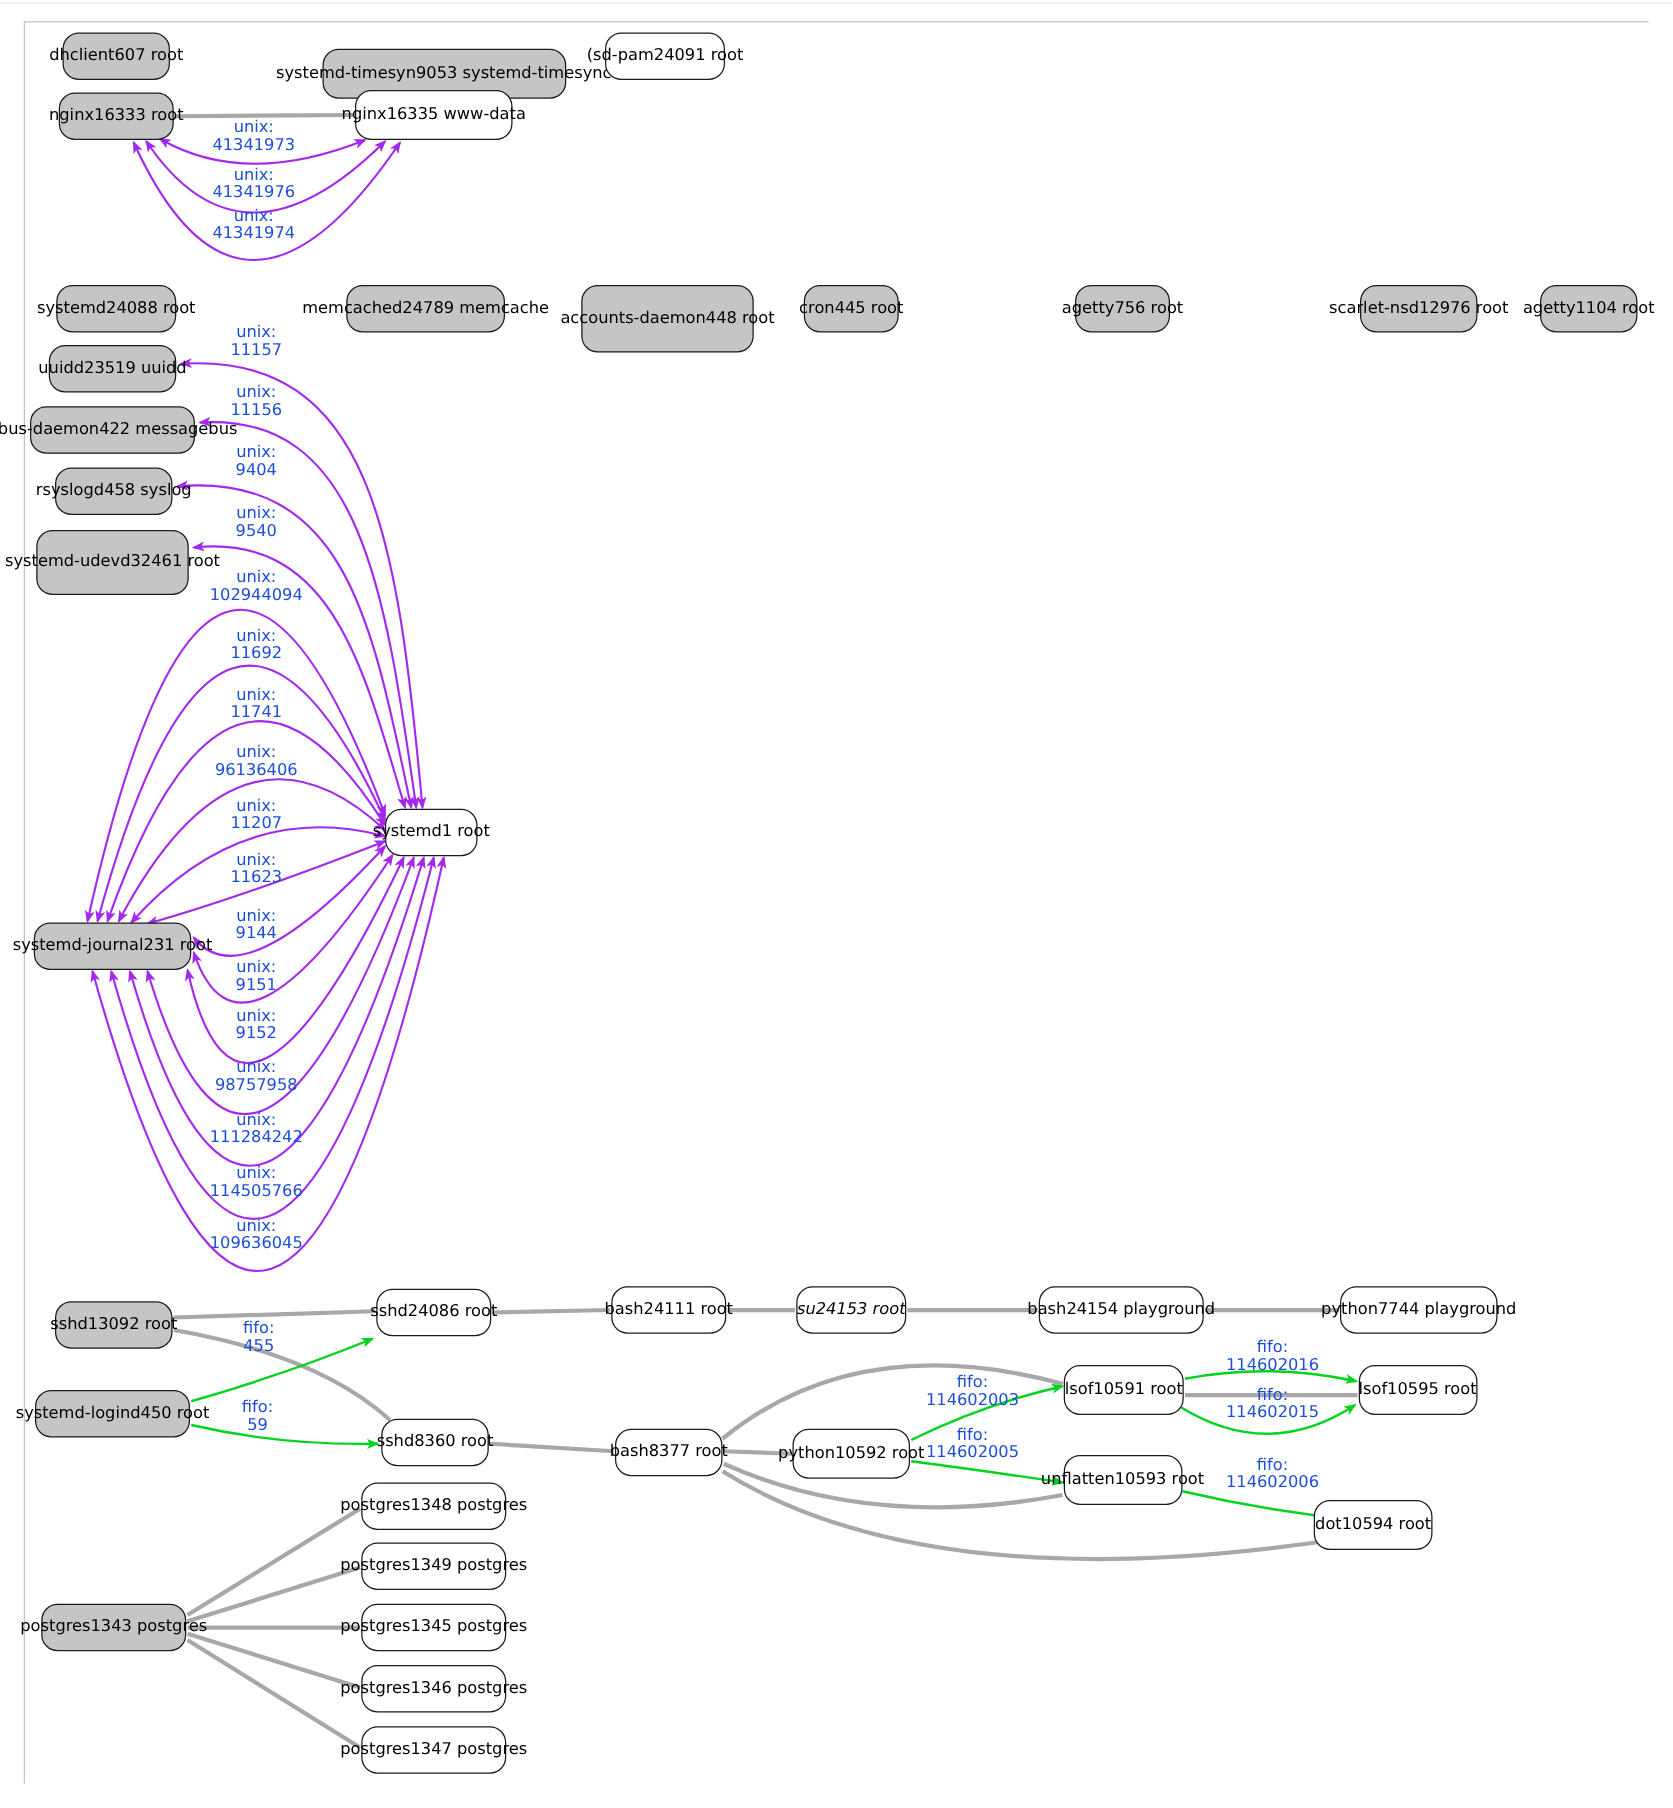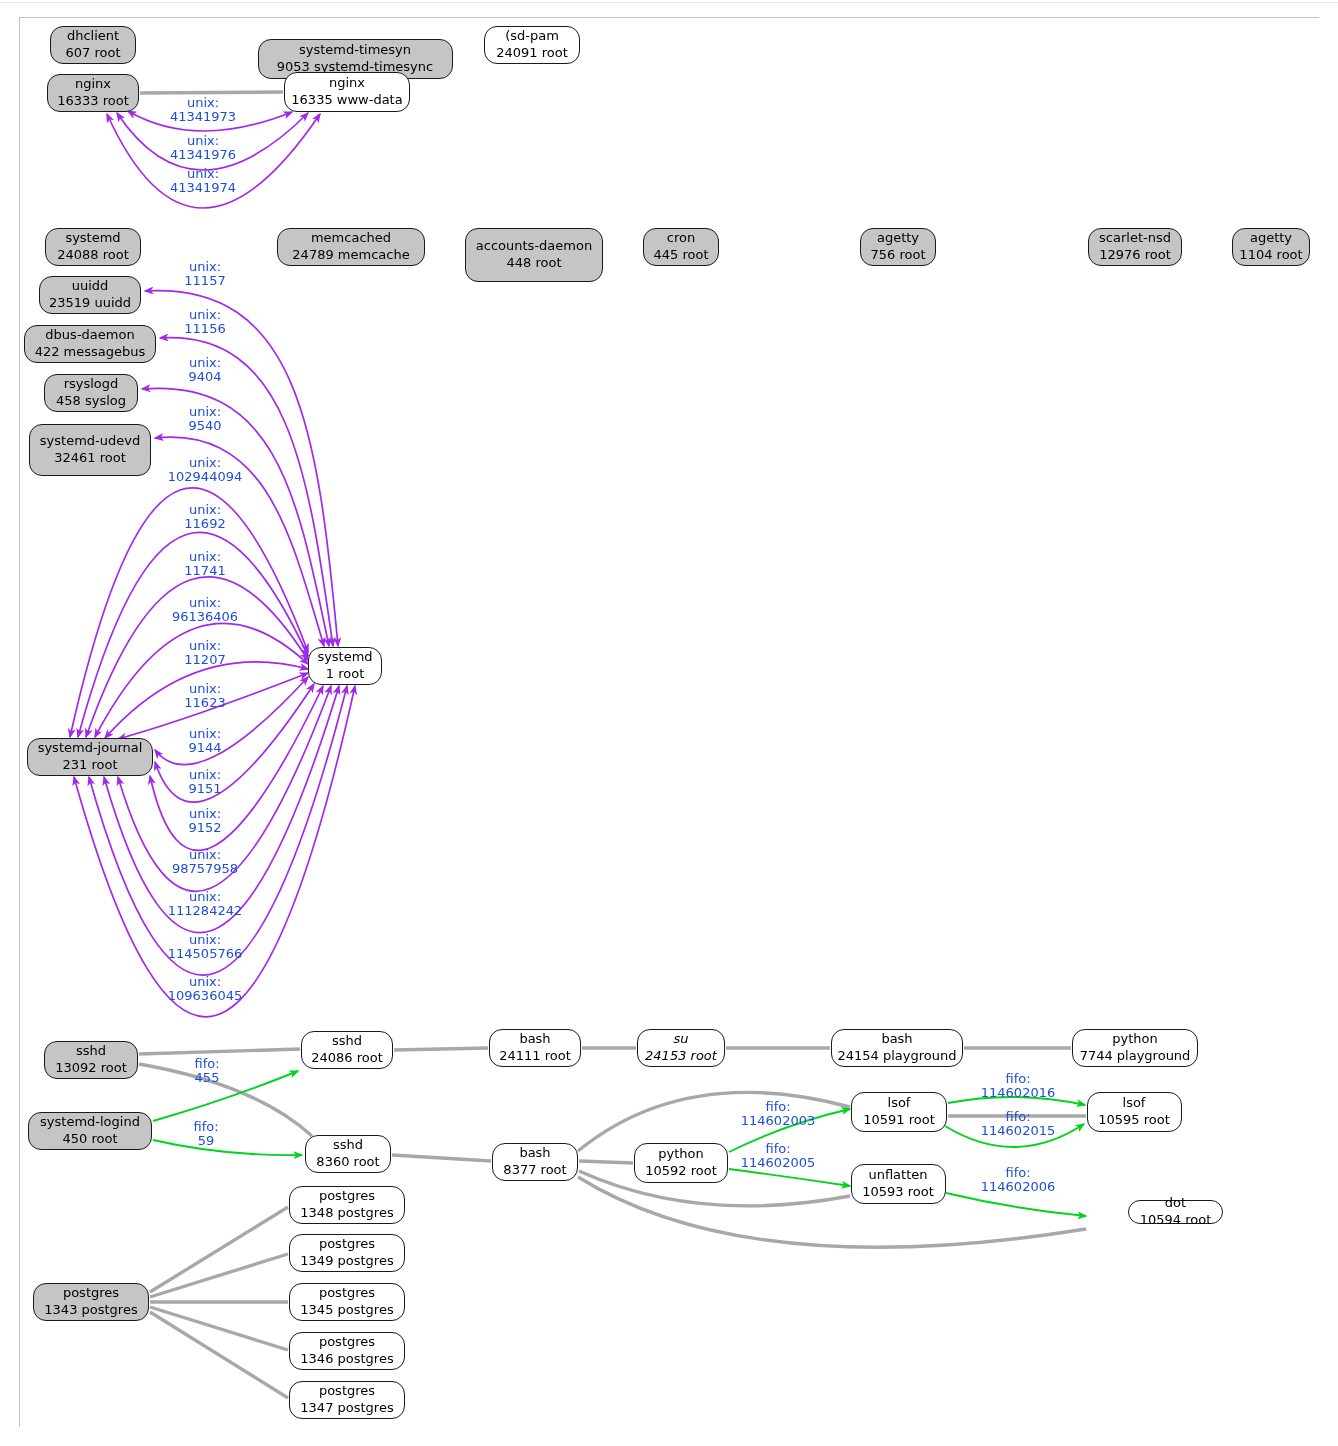--- a/index.html
+++ b/index.html
@@ -3,21 +3,21 @@
 <meta charset="utf-8">
 <style>
   html,body{margin:0;padding:0;background:#ffffff;}
   .stage{position:relative;width:1338px;height:1446px;background:#ffffff;overflow:hidden;
          font-family:"DejaVu Sans",sans-serif;}
   .top-edge-line{position:absolute;left:0;top:2px;width:1338px;height:0;border-top:1px solid #e6e6e6;}
   .frame-top{position:absolute;left:19px;top:17px;width:1300px;height:0;border-top:1px solid #c3c3c3;}
   .frame-left{position:absolute;left:19px;top:17px;width:0;height:1410px;border-left:1px solid #c3c3c3;}
   #edges{position:absolute;left:0;top:0;width:1338px;height:1446px;}
   .node{position:absolute;box-sizing:border-box;border:1.4px solid #1a1a1a;border-radius:13px;
-        background:#ffffff;display:flex;flex-direction:column;align-items:center;justify-content:center;
+        background:#ffffff;display:flex;flex-direction:row;align-items:center;justify-content:center;
         font-size:13px;line-height:1.3;color:#000;text-align:center;white-space:nowrap;padding:0 4px;}
   .node.gray{background:#c5c5c5;}
   .elabel{position:absolute;transform:translate(-50%,-50%);font-size:13px;line-height:1.1;
           text-align:center;white-space:pre-line;color:#1d4ed8;}
 </style>
 </head>
 <body>
 
 <div class="stage">
   <div class="top-edge-line"></div>
@@ -102,21 +102,21 @@
         <span>16333 root</span>
       </div>
       <div class="node" style="left: 284px; top: 72px; width: 126px; height: 40px;">
         <span>nginx</span>
         <span>16335 www-data</span>
       </div>
       <div class="node gray" style="left: 45px; top: 228px; width: 96px; height: 38px;">
         <span>systemd</span>
         <span>24088 root</span>
       </div>
-      <div class="node gray" style="left: 277px; top: 228px; width: 148px; height: 38px; align-items: center;">
+      <div class="node gray" style="left: 277px; top: 228px; width: 127px; height: 38px; align-items: center;">
         <span>memcached</span>
         <span>24789 memcache</span>
       </div>
       <div class="node gray" style="left: 465px; top: 228px; width: 138px; height: 54px; justify-content: center;">
         <span>accounts-daemon</span>
         <span>448 root</span>
       </div>
       <div class="node gray" style="left: 643px; top: 228px; width: 76px; height: 38px;">
         <span>cron</span>
         <span>445 root</span>
@@ -202,21 +202,21 @@
         <span>10591 root</span>
       </div>
       <div class="node" style="left: 1086.5px; top: 1092px; width: 95px; height: 40px;">
         <span>lsof</span>
         <span>10595 root</span>
       </div>
       <div class="node" style="left: 850.5px; top: 1164px; width: 95px; height: 40px;">
         <span>unflatten</span>
         <span>10593 root</span>
       </div>
-      <div class="node" style="left: 1128px; top: 1200px; width: 95px; height: 24px;">
+      <div class="node" style="left: 1051px; top: 1200px; width: 95px; height: 40px;">
         <span>dot</span>
         <span>10594 root</span>
       </div>
       <div class="node gray" style="left: 33px; top: 1283px; width: 116px; height: 38px;">
         <span>postgres</span>
         <span>1343 postgres</span>
       </div>
       <div class="node" style="left: 289px; top: 1186px; width: 116px; height: 38px;">
         <span>postgres</span>
         <span>1348 postgres</span>

